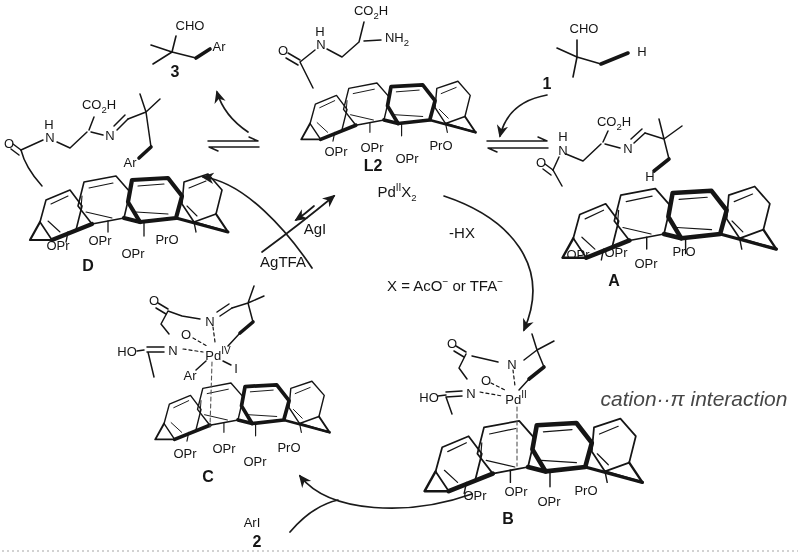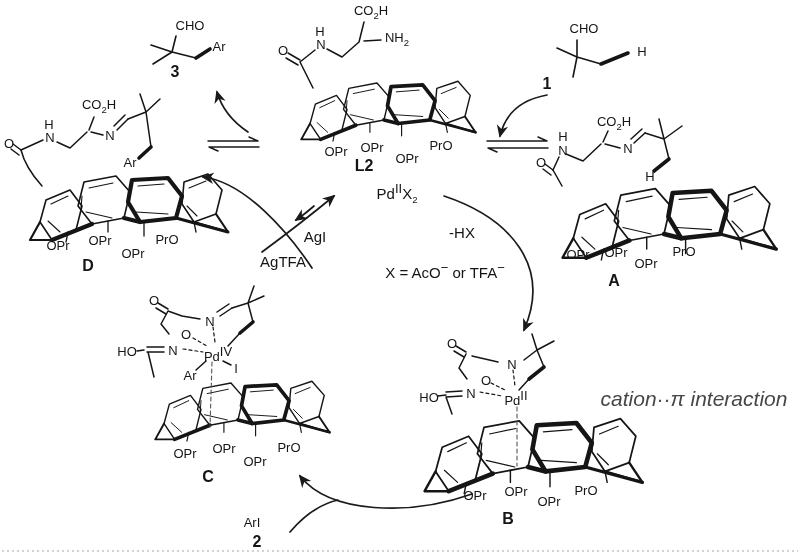--- a/index.html
+++ b/index.html
@@ -2,21 +2,21 @@
 <html><head>
 <meta charset="utf-8">
 <style>
   html,body{margin:0;padding:0;background:#fff;}
   #fig{position:relative;width:800px;height:556px;background:#fff;overflow:hidden;
        font-family:"Liberation Sans",sans-serif;color:#151515;}
   #art{position:absolute;left:0;top:0;}
   .lbl{position:absolute;transform:translate(-50%,-50%);font-size:13px;line-height:1;
        white-space:nowrap;color:#151515;}
   .lbl sub{font-size:9.5px;}
-  .lbl sup{font-size:13px;}
+  .lbl sup{font-size:10px;}
   .cid{font-weight:bold;font-size:16px;}
   .big{font-size:15px;}
   .cation{font-style:italic;font-size:21px;color:#474747;}
 </style>
 </head>
 <body>
 
 <div id="fig">
 
   <svg id="art" width="800" height="556" viewBox="0 0 800 556">
@@ -125,21 +125,21 @@
 
   <span class="lbl" style="left:283px;top:50px">O</span>
   <span class="lbl" style="left:320px;top:31px">H</span>
   <span class="lbl" style="left:321px;top:44px">N</span>
   <span class="lbl" style="left:371px;top:12px"><span>CO</span><sub>2</sub><span>H</span></span>
   <span class="lbl" style="left:397px;top:39px"><span>NH</span><sub>2</sub></span>
   <span class="lbl" style="left:336px;top:151px">OPr</span>
   <span class="lbl" style="left:372px;top:147px">OPr</span>
   <span class="lbl" style="left:407px;top:158px">OPr</span>
   <span class="lbl" style="left:441px;top:145px">PrO</span>
-  <span class="lbl cid" style="left:364px;top:166px">L2</span>
+  <span class="lbl cid" style="left:373px;top:166px">L2</span>
   <span class="lbl big" style="left:397px;top:193px"><span>Pd</span><sup>II</sup><span>X</span><sub>2</sub></span>
 
   <span class="lbl" style="left:614px;top:123px"><span>CO</span><sub>2</sub><span>H</span></span>
   <span class="lbl" style="left:563px;top:136px">H</span>
   <span class="lbl" style="left:563px;top:150px">N</span>
   <span class="lbl" style="left:541px;top:162px">O</span>
   <span class="lbl" style="left:628px;top:148px">N</span>
   <span class="lbl" style="left:650px;top:176px">H</span>
   <span class="lbl" style="left:578px;top:254px">OPr</span>
   <span class="lbl" style="left:616px;top:252px">OPr</span>
@@ -178,23 +178,23 @@
   <span class="lbl" style="left:210px;top:321px">N</span>
   <span class="lbl" style="left:218px;top:354px"><span>Pd</span><sup>IV</sup></span>
   <span class="lbl" style="left:190px;top:375px">Ar</span>
   <span class="lbl" style="left:236px;top:368px">I</span>
   <span class="lbl" style="left:185px;top:453px">OPr</span>
   <span class="lbl" style="left:224px;top:448px">OPr</span>
   <span class="lbl" style="left:255px;top:461px">OPr</span>
   <span class="lbl" style="left:289px;top:447px">PrO</span>
   <span class="lbl cid" style="left:208px;top:477px">C</span>
 
-  <span class="lbl big" style="left:315px;top:236px">AgI</span>
+  <span class="lbl big" style="left:315px;top:228px">AgI</span>
   <span class="lbl big" style="left:283px;top:261px">AgTFA</span>
   <span class="lbl big" style="left:462px;top:232px">-HX</span>
-  <span class="lbl big" style="left:445px;top:270px"><span>X = AcO</span><sup>−</sup><span> or TFA</span><sup>−</sup></span>
+  <span class="lbl big" style="left:445px;top:285px"><span>X = AcO</span><sup>−</sup><span> or TFA</span><sup>−</sup></span>
 
   <span class="lbl" style="left:252px;top:522px">ArI</span>
   <span class="lbl cid" style="left:257px;top:542px">2</span>
 
   <span class="lbl cation" style="left:694px;top:398px">cation··π interaction</span>
 
 </div>
 
 </body></html>

